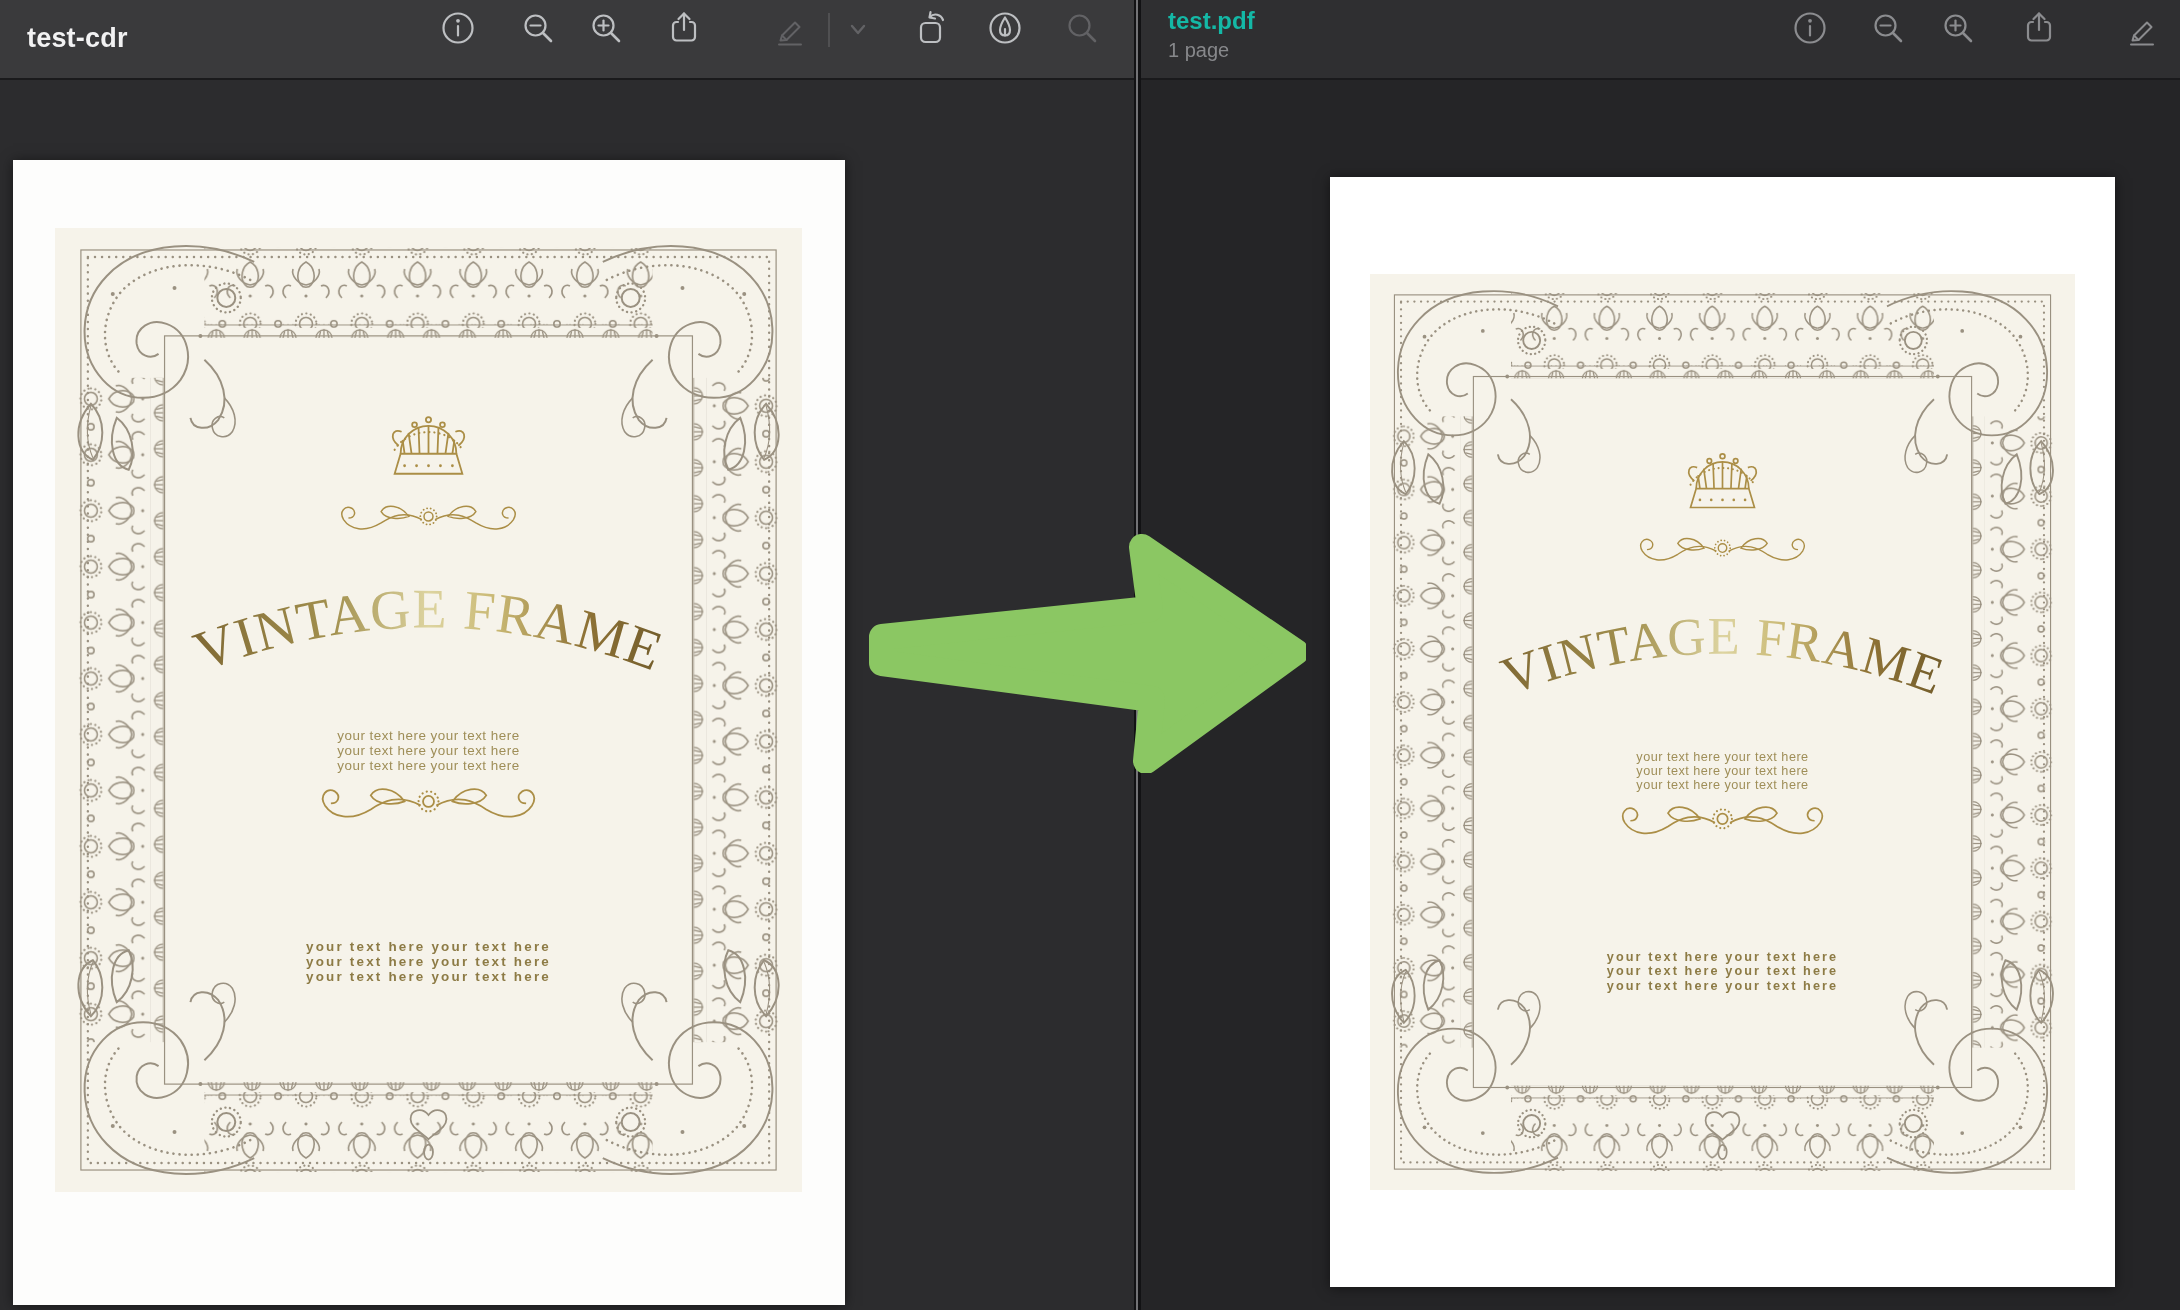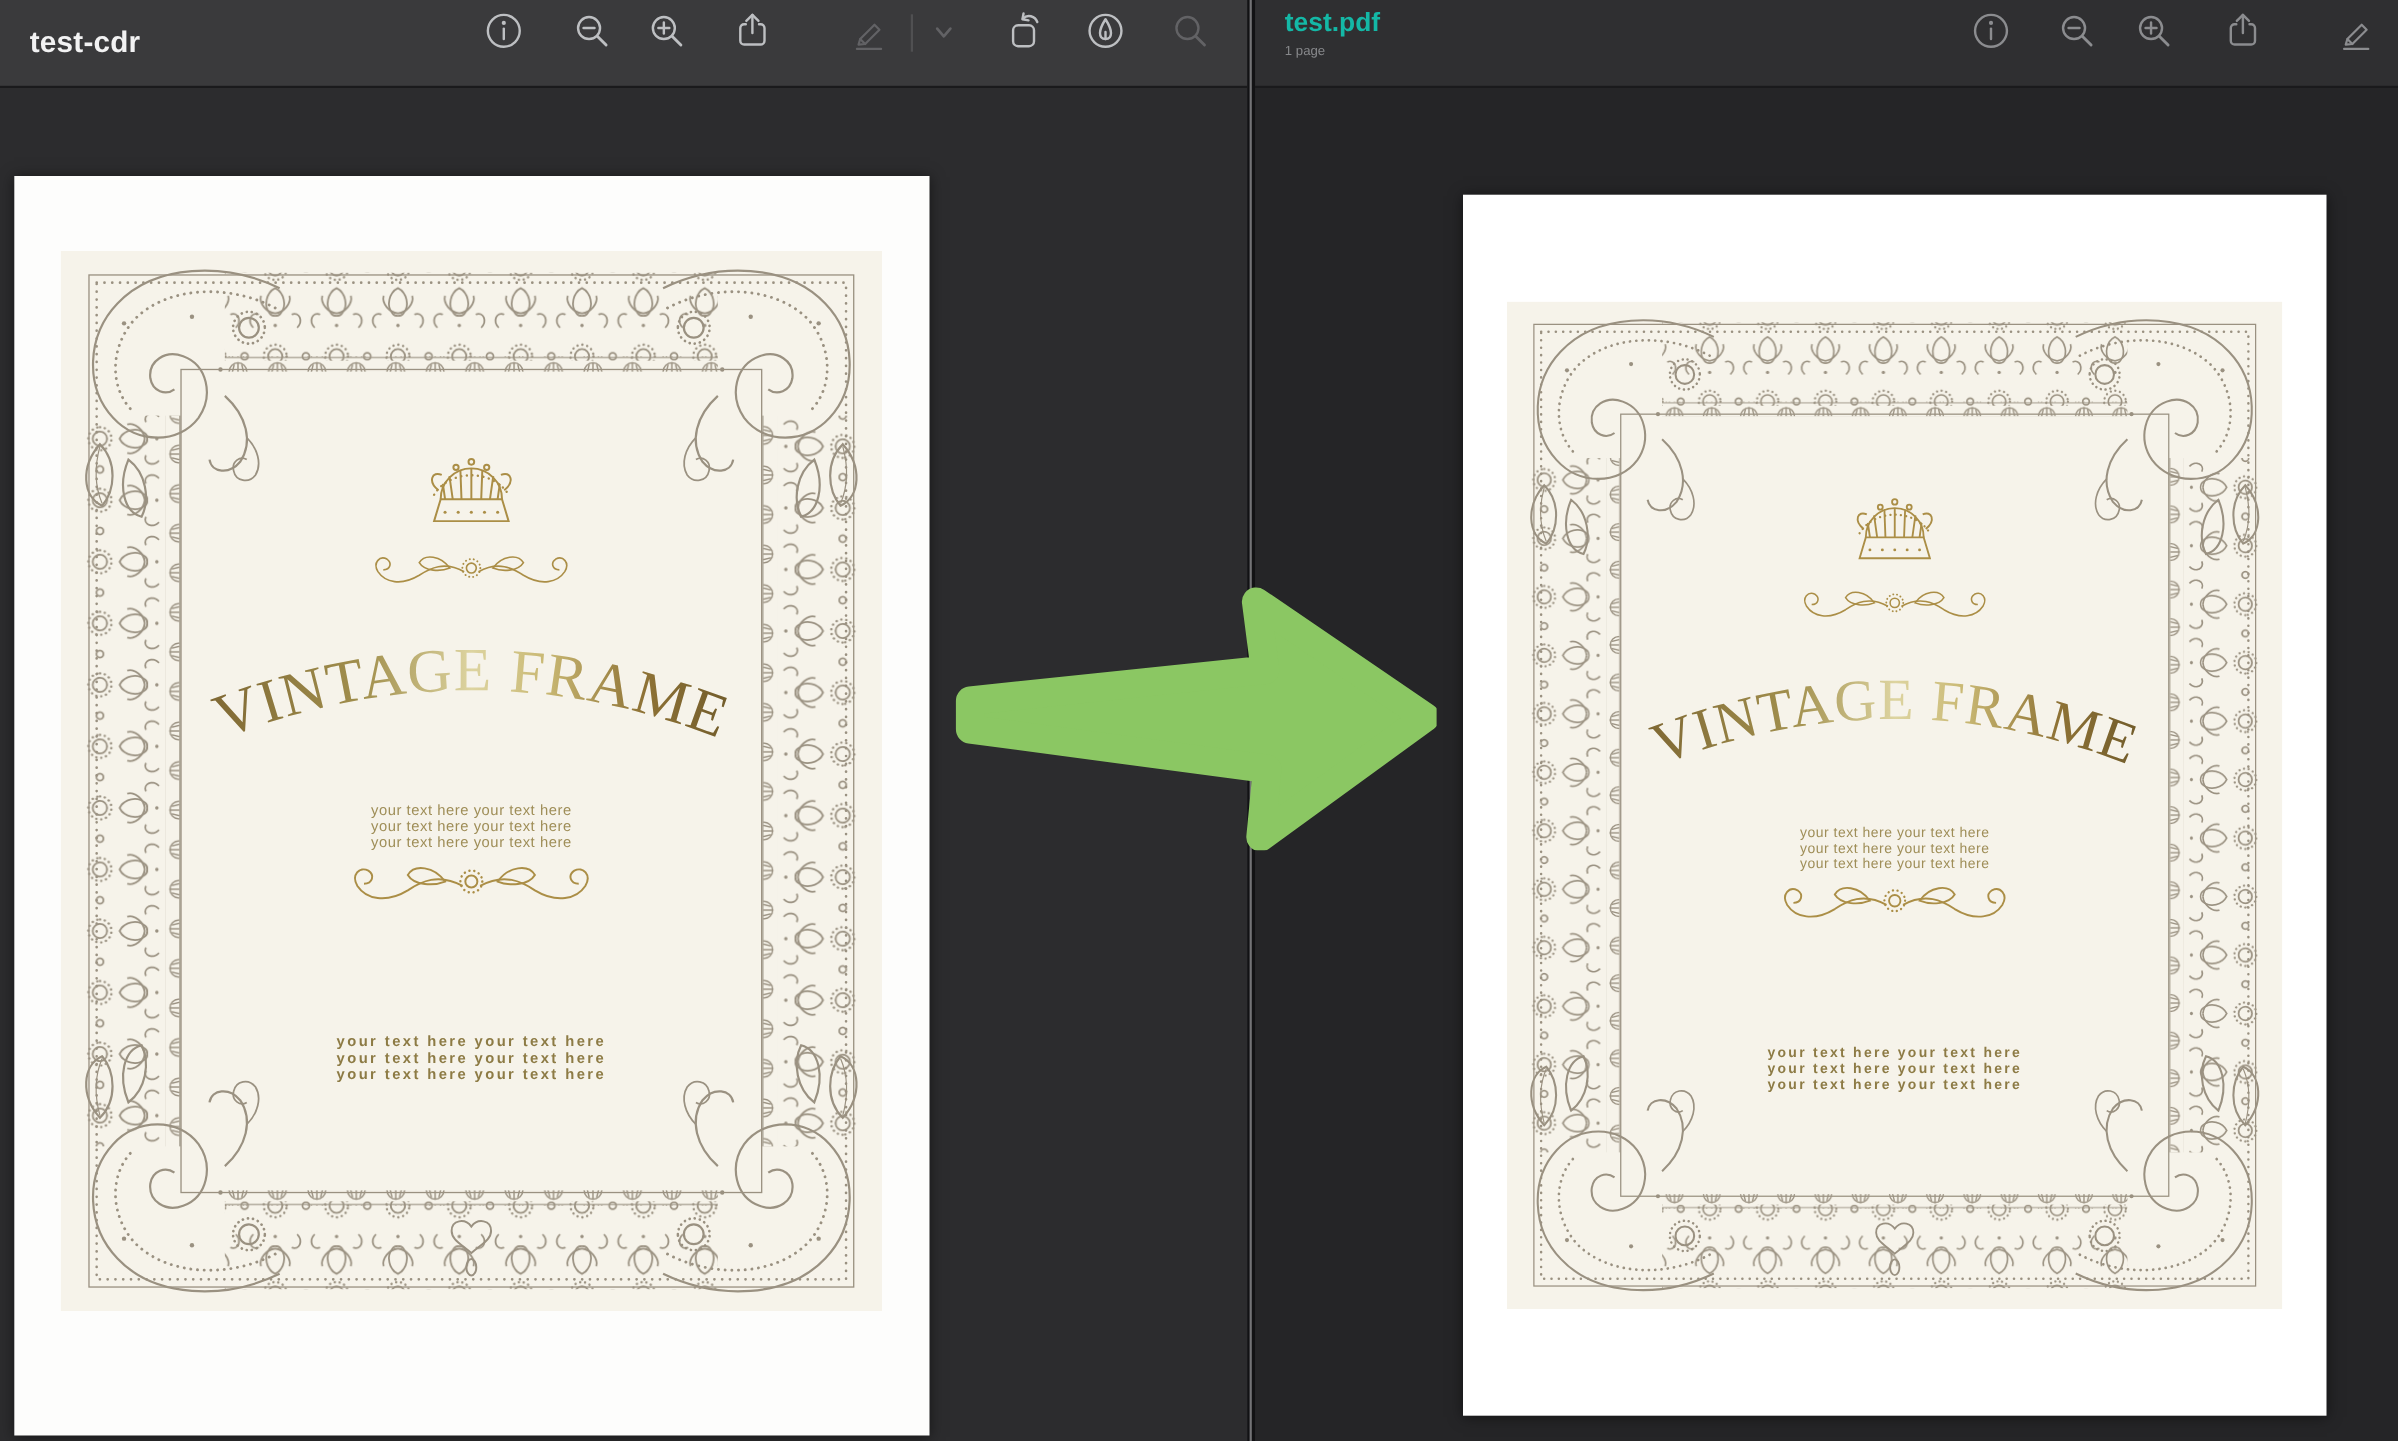--- a/index.html
+++ b/index.html
@@ -12,21 +12,21 @@
   .pane-right{left:1141px;width:1039px;background:#252527;}
   .divider{position:absolute;top:0;left:1134px;width:7px;height:1310px;background:#121214;}
   .divider::after{content:"";position:absolute;left:2px;top:0;width:2px;height:1310px;background:#737376;}
 
   
   .toolbar{position:absolute;top:0;left:0;right:0;height:78px;border-bottom:2px solid #1a1a1c;}
   .pane-left .toolbar{background:#3a3a3c;}
   .pane-right .toolbar{background:#2f2f31;}
   .win-title{position:absolute;left:27px;top:23px;font-size:27px;font-weight:bold;color:#f2f2f3;letter-spacing:.2px;}
   .win-title-sm{position:absolute;left:27px;top:7px;font-size:24px;font-weight:bold;color:#14b8a6;}
-  .win-subtitle{position:absolute;left:27px;top:39px;font-size:12px;color:#87888b;}
+  .win-subtitle{position:absolute;left:27px;top:39px;font-size:20px;color:#87888b;}
   .icon{position:absolute;top:10px;width:36px;height:36px;color:#bdbfc2;}
   .icon svg{width:100%;height:100%;display:block;}
   .icon.dim{color:#626265;}
   .pane-right .icon{color:#8b8c8f;}
   .tb-sep{position:absolute;left:828px;top:13px;width:2px;height:34px;background:#505052;}
   .icon-chev{width:24px;height:24px;top:17px;}
 
   
   .page{position:absolute;background:#fdfdfc;box-shadow:0 1px 12px rgba(0,0,0,.5);}
   .page-left{left:13px;top:160px;width:832px;height:1145px;}

